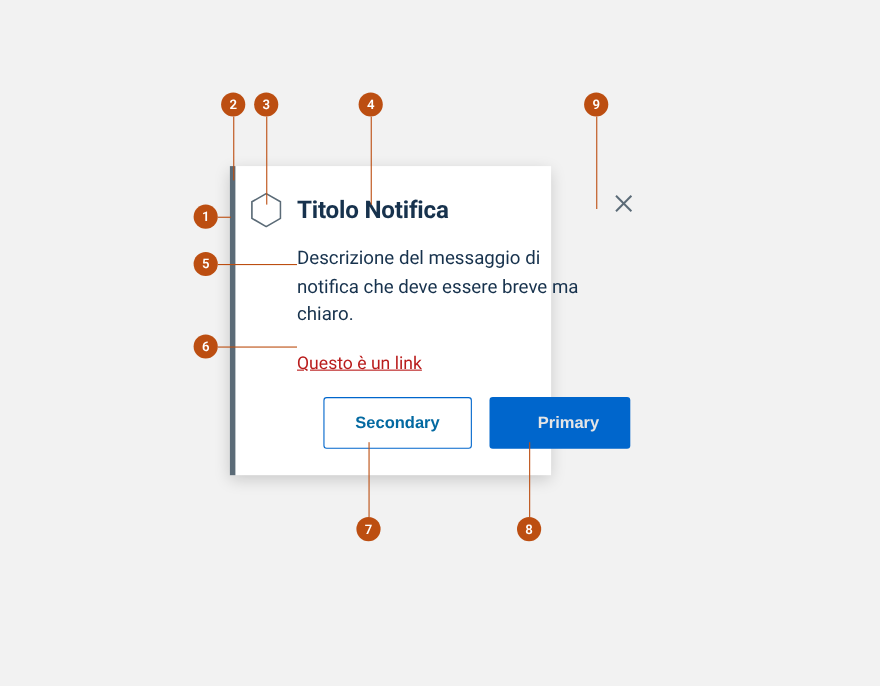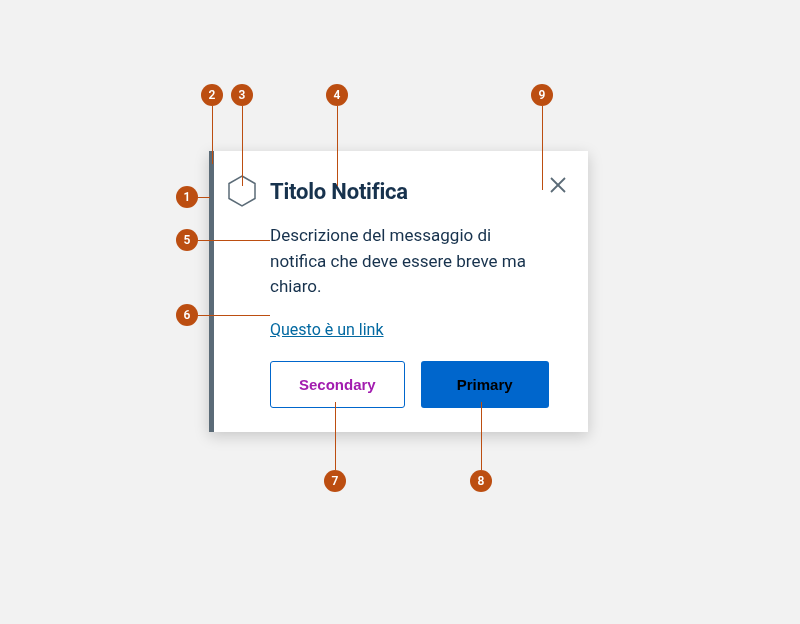--- a/index.html
+++ b/index.html
@@ -8,21 +8,21 @@
       height: 624px;
       background: #f2f2f2;
       font-family: -apple-system, BlinkMacSystemFont, "Segoe UI", Roboto, "Helvetica Neue", Arial, sans-serif;
       position: relative;
       overflow: hidden;
     }
     .card {
       position: absolute;
       left: 209px;
       top: 151px;
-      width: 379px;
+      width: 292px;
       background: #fff;
       box-shadow: 0 4px 14px rgba(0,0,0,0.18);
       display: flex;
     }
     .accent-bar {
       width: 5px;
       background: #5b6b77;
       flex-shrink: 0;
     }
     .card-body {
@@ -60,21 +60,21 @@
       font-size: 17px;
       line-height: 1.5;
       color: #17324d;
       max-width: 260px;
     }
     .link {
       display: inline-block;
       margin-top: 20px;
       margin-left: 42px;
       font-size: 16px;
-      color: #0369a1;
+      color: #b91c1c;
       text-decoration: underline;
       cursor: pointer;
     }
     .actions {
       margin-top: 22px;
       margin-left: 42px;
       display: flex;
       gap: 16px;
     }
     .btn {
@@ -82,26 +82,28 @@
       font-size: 15px;
       font-weight: 600;
       border-radius: 3px;
       cursor: pointer;
       border: none;
       min-width: 128px;
       text-align: center;
     }
     .btn-secondary {
       background: #fff;
-      color: #a21caf;
+      color: #0369a1;
       border: 1.5px solid #0066cc;
+      margin-left: 24px;
     }
     .btn-primary {
       background: #0066cc;
-      color: #000000;
+      color: #e5e5e5;
+      text-align: right;
     }
     .annotation {
       position: absolute;
       display: flex;
       flex-direction: column;
       align-items: center;
       pointer-events: none;
     }
     .annotation.top .bubble { order: 0; }
     .annotation.top .leader { order: 1; }

